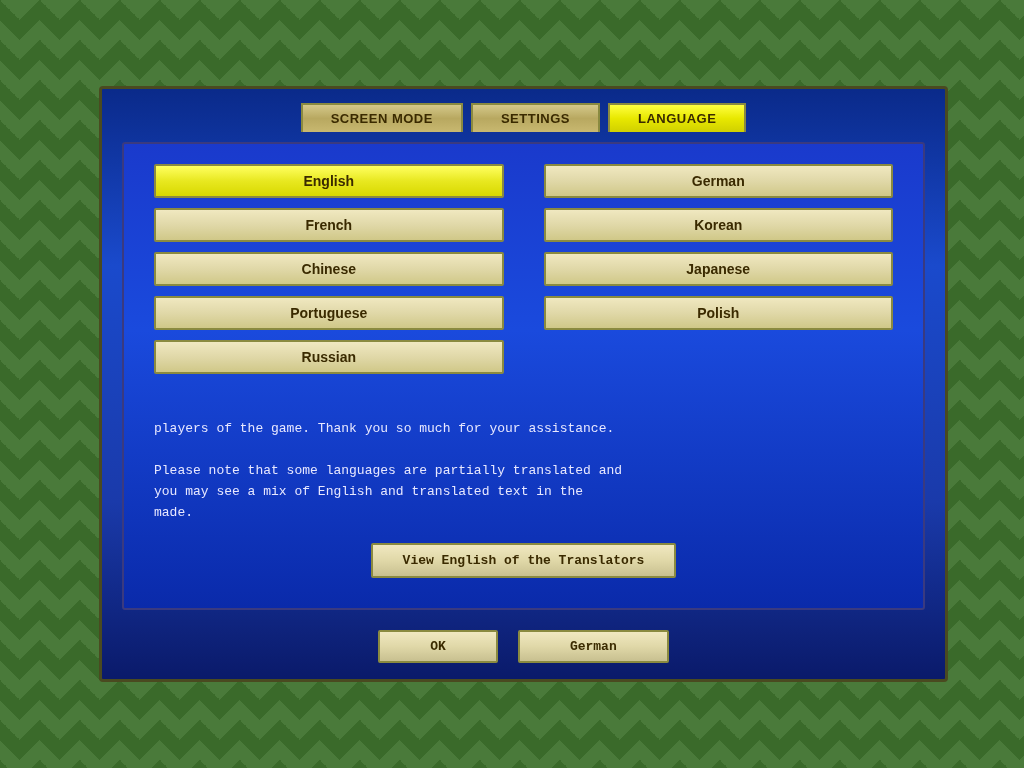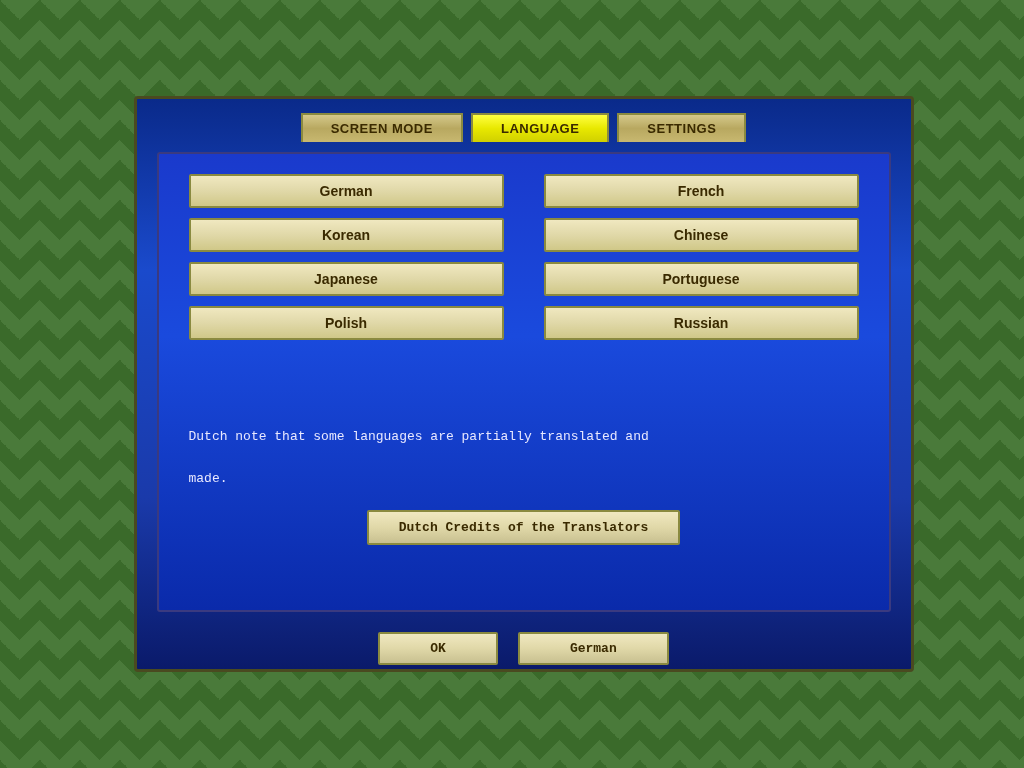--- a/index.html
+++ b/index.html
@@ -15,21 +15,21 @@
 
     .modal-overlay {
       position: absolute;
       inset: 0;
       display: flex;
       align-items: center;
       justify-content: center;
     }
 
     .modal-container {
-      width: 780px;
+      width: 849px;
       background: linear-gradient(180deg, #0a2a8a 0%, #1a4acc 30%, #1a3aaa 70%, #0a1a6a 100%);
       border: 3px solid #4a4a20;
       border-radius: 4px;
       padding: 0;
       position: relative;
       margin-left: 23px;
     }
 
     
     .tab-bar {
@@ -118,21 +118,21 @@
       color: #3a2a00;
       font-family: 'Courier New', monospace;
       border-radius: 2px;
     }
 
     
     .action-bar {
       display: flex;
       justify-content: center;
       gap: 20px;
-      padding: 10px 20px 4px;
+      padding: 10px 20px 16px;
     }
 
     .action-btn {
       padding: 7px 50px;
       border: 2px solid #8a8a40;
       cursor: pointer;
       font-size: 13px;
       font-weight: bold;
       color: #3a2a00;
       background: linear-gradient(180deg, #f0e8c0 0%, #e0d8a8 50%, #c8c090 100%);
@@ -156,46 +156,48 @@
 </head>
 <body>
 
 <div class="iso-bg"></div>
 
 <div class="modal-overlay">
   <div class="modal-container">
 
     <div class="tab-bar">
       <button class="tab-btn inactive">SCREEN MODE</button>
+      <button class="tab-btn inactive">SETTINGS</button>
       <button class="tab-btn active">LANGUAGE</button>
-      <button class="tab-btn inactive">SETTINGS</button>
     </div>
 
     <div class="content-area">
 
       <div class="lang-grid">
+        <button class="lang-btn selected">English</button>
         <button class="lang-btn unselected">German</button>
         <button class="lang-btn unselected">French</button>
         <button class="lang-btn unselected">Korean</button>
         <button class="lang-btn unselected">Chinese</button>
         <button class="lang-btn unselected">Japanese</button>
         <button class="lang-btn unselected">Portuguese</button>
         <button class="lang-btn unselected">Polish</button>
         <button class="lang-btn unselected">Russian</button>
       </div>
 
       <div class="desc-text">
         <br>
+        <span>players of the game. Thank you so much for your assistance.</span>
         <br><br>
-        <span>Dutch note that some languages are partially translated and</span><br>
-        <br>
+        <span>Please note that some languages are partially translated and</span><br>
+        <span>you may see a mix of English and translated text in the</span><br>
         <span>made.</span>
       </div>
 
-      <button class="credits-btn">Dutch Credits of the Translators</button>
+      <button class="credits-btn">View English of the Translators</button>
 
     </div>
 
     <div class="action-bar">
       <button class="action-btn">OK</button>
       <button class="action-btn">German</button>
     </div>
 
   </div>
 </div>

